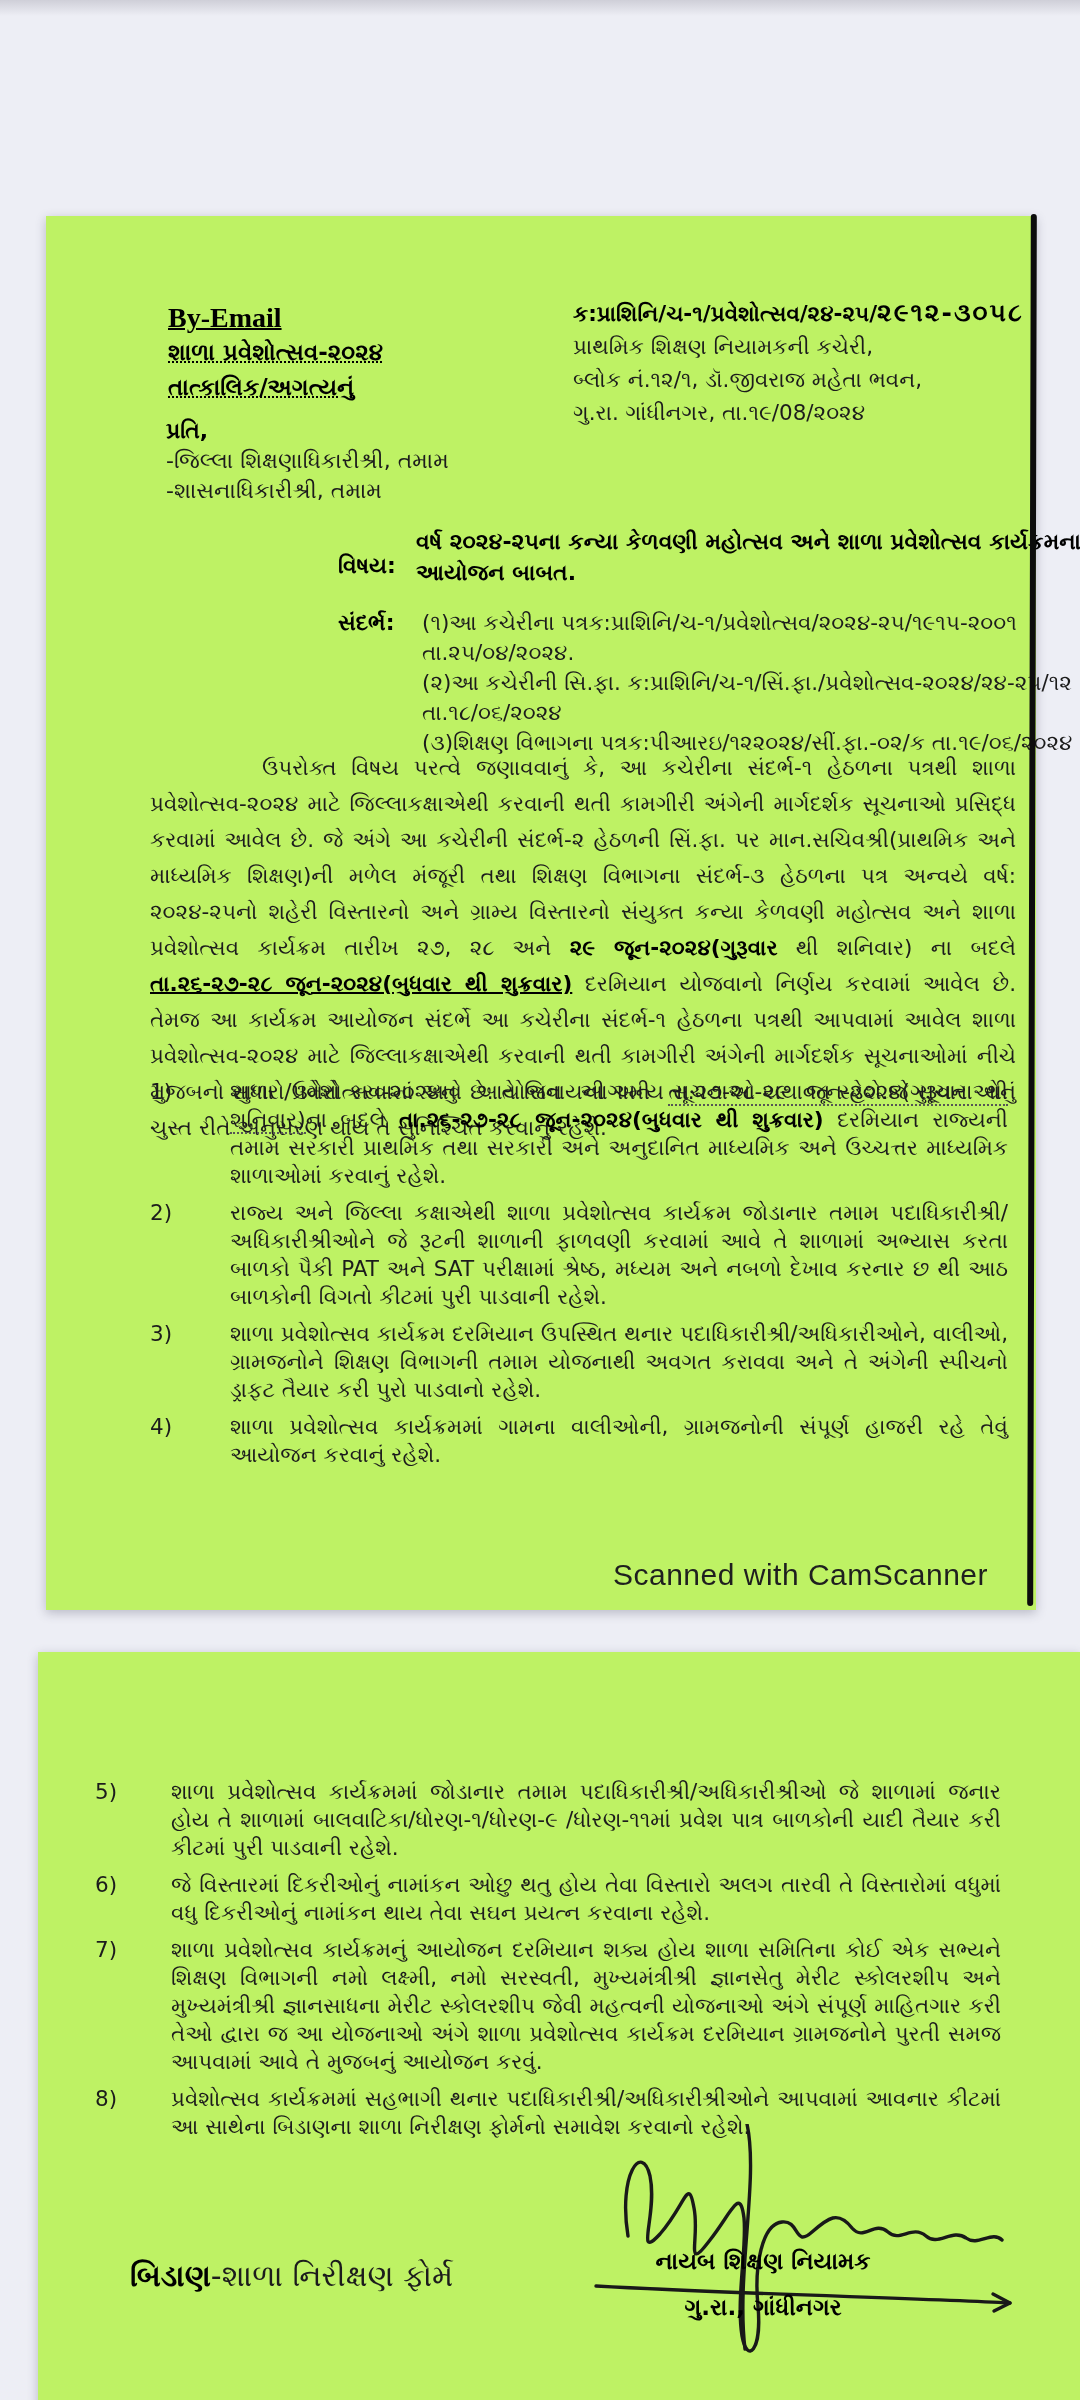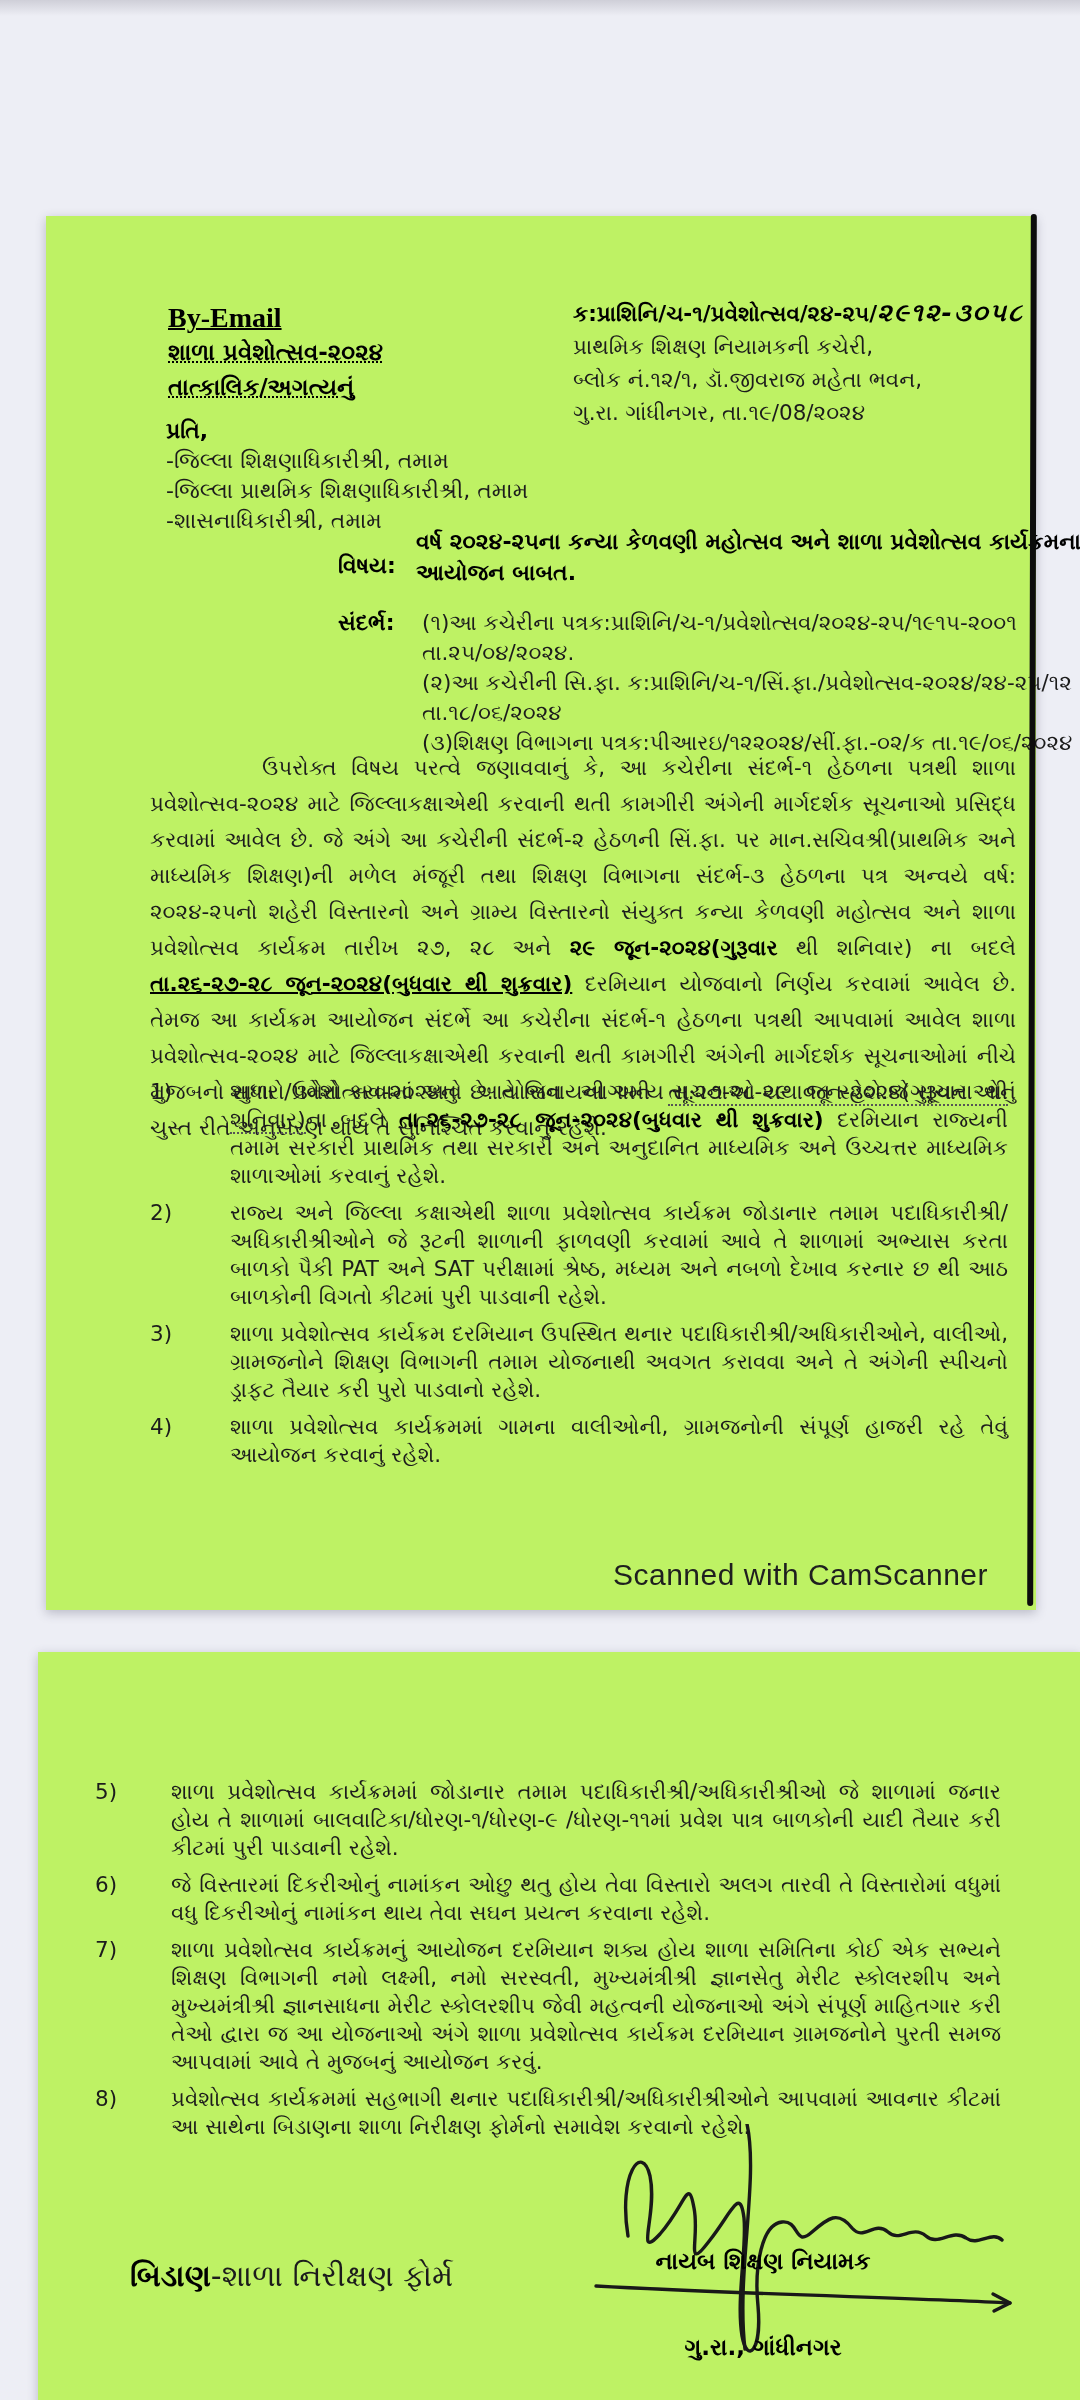--- a/index.html
+++ b/index.html
@@ -18,21 +18,21 @@
     background:#0c0c0c;border-radius:4px;transform:rotate(.15deg);}
   .b{font-weight:700;color:#000;}
   
   .hdrL{position:absolute;left:122px;top:84px;line-height:35px;}
   .byemail{font-family:"Liberation Serif",serif;font-size:28px;font-weight:700;
     text-decoration:underline;text-decoration-thickness:2px;color:#000;}
   .hdrL .gub{font-weight:700;font-size:23px;color:#000;
     text-decoration:underline dotted;text-decoration-thickness:2px;}
   .hdrR{position:absolute;left:527px;top:80px;font-size:21.5px;line-height:33px;}
   .refno{font-weight:700;color:#000;font-size:21.5px;}
-  .hand{font-size:25px;letter-spacing:2px;font-style:italic;}
+  .hand{font-size:25px;letter-spacing:2px;}
   
   .recip{position:absolute;left:120px;top:200px;font-size:22px;line-height:30px;}
   .recip .to{font-weight:700;color:#000;}
   
   .subject{position:absolute;left:292px;top:310px;width:672px;font-size:22px;
     line-height:31px;font-weight:700;color:#000;padding-left:78px;}
   .subject .lbl{position:absolute;left:0;top:0;margin-top:24px;}
   .refs{position:absolute;left:292px;top:392px;width:660px;font-size:21.5px;
     line-height:30px;padding-left:84px;}
   .refs .lbl{position:absolute;left:0;top:0;font-weight:700;color:#000;font-size:22px;}
@@ -52,21 +52,21 @@
   .cam{position:absolute;right:48px;top:1342px;font-size:30px;color:#1f1f1f;
     font-family:"Liberation Sans",sans-serif;letter-spacing:.5px;}
   
   .encl{position:absolute;left:92px;top:606px;font-size:30px;}
   .encl .lbl{font-weight:700;color:#000;}
   .sig{position:absolute;left:500px;top:472px;width:520px;height:250px;}
   .sig svg{width:100%;height:100%;}
   .sigtitle{position:absolute;left:560px;top:596px;width:330px;text-align:center;
     font-weight:700;color:#000;font-size:23px;}
   .sigplace{position:absolute;left:560px;top:642px;width:330px;text-align:center;
-    font-weight:700;color:#000;font-size:23px;margin-top:40px;}
+    font-weight:700;color:#000;font-size:23px;}
 </style>
 </head>
 <body>
 
 <div class="topbar"></div>
 
 <div class="page p1">
 
   <div class="hdrL">
     <div class="byemail">By-Email</div>
@@ -79,21 +79,20 @@
       <span class="refno">ક:પ્રાશિનિ/ચ-૧/પ્રવેશોત્સવ/૨૪-૨૫/</span><span class="refno hand">૨૯૧૨-૩૦૫૮</span>
     </div>
     <div>પ્રાથમિક શિક્ષણ નિયામકની કચેરી,</div>
     <div>બ્લોક નં.૧૨/૧, ડૉ.જીવરાજ મહેતા ભવન,</div>
     <div>ગુ.રા. ગાંધીનગર, તા.૧૯/08/૨૦૨૪</div>
   </div>
 
   <div class="recip">
     <div class="to">પ્રતિ,</div>
     <div>-જિલ્લા શિક્ષણાધિકારીશ્રી, તમામ</div>
-    <div>-જિલ્લા પ્રાથમિક શિક્ષણાધિકારીશ્રી, તમામ</div>
     <div>-શાસનાધિકારીશ્રી, તમામ</div>
   </div>
 
   <div class="subject">
     <span class="lbl">વિષય:</span>
     <span>વર્ષ ૨૦૨૪-૨૫ના કન્યા કેળવણી મહોત્સવ અને શાળા પ્રવેશોત્સવ કાર્યક્રમના આયોજન બાબત.</span>
   </div>
 
   <div class="refs">
     <span class="lbl">સંદર્ભ:</span>

